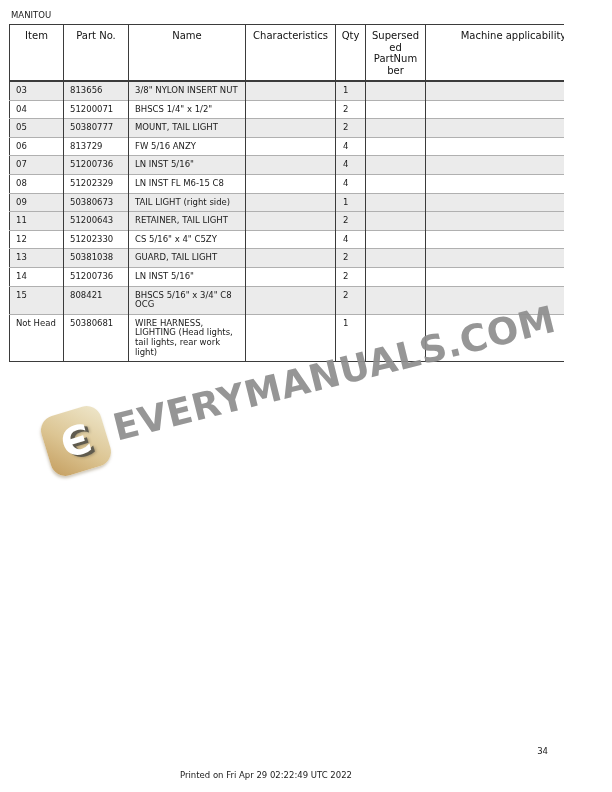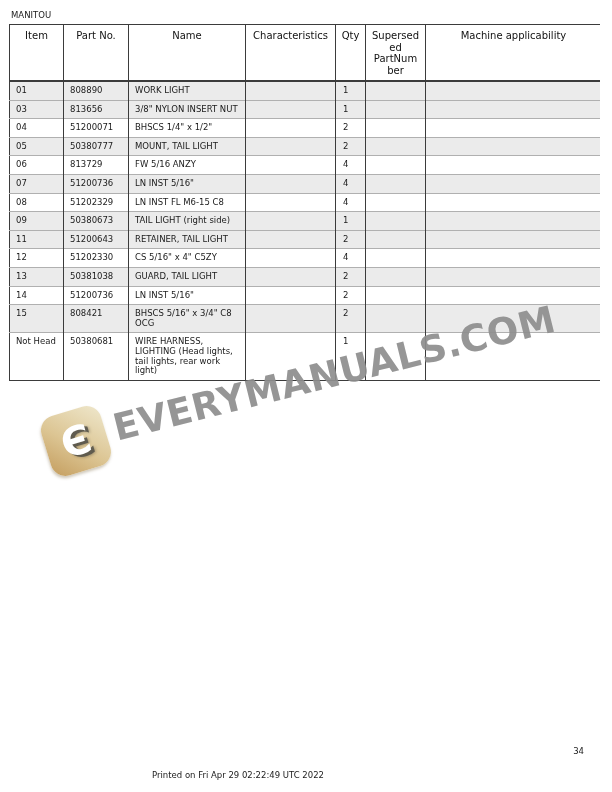--- a/index.html
+++ b/index.html
@@ -1,18 +1,18 @@
 <!DOCTYPE html>
 <html><head>
 <meta charset="utf-8">
 <style>
   html,body{margin:0;padding:0;background:#fff;}
   #page{
     position:relative;width:564px;height:792px;background:#ffffff;overflow:hidden;
-    font-family:"DejaVu Sans",sans-serif;color:#1a1a1a;padding-left:36px;
+    font-family:"DejaVu Sans",sans-serif;color:#1a1a1a;
   }
   .hdr-left{position:absolute;left:11px;top:10px;font-size:8.5px;color:#1a1a1a;}
   .hdr-right{position:absolute;right:12px;top:28px;font-size:14px;color:#1a1a1a;}
 
   table.parts{
     position:absolute;left:9px;top:24px;width:592px;
     border-collapse:collapse;table-layout:fixed;
     border:1.5px solid #3b3b3b;
   }
   table.parts th{
@@ -48,21 +48,21 @@
     border-radius:15px;
     background:linear-gradient(45deg,#c49d5e 0%,#dcc593 45%,#efe8cd 100%);
     transform:rotate(-17deg);
     display:flex;align-items:center;justify-content:center;
     box-shadow:-1px 2px 3px rgba(120,100,60,0.35);
   }
   .logo .glyph{
     font-size:40px;font-weight:bold;color:#ffffff;line-height:40px;
     text-shadow:3px 3px 0 rgba(82,80,72,0.85), 4px 4px 3px rgba(0,0,0,0.25);
   }
-  .footer-printed{position:absolute;left:152px;top:770px;font-size:8.5px;color:#1a1a1a;}
+  .footer-printed{position:absolute;left:180px;top:770px;font-size:8.5px;color:#1a1a1a;}
   .footer-page{position:absolute;right:16px;top:746px;font-size:8.5px;color:#1a1a1a;}
 </style>
 </head>
 <body>
 
 <div id="page">
 
   <div class="hdr-left">MANITOU</div>
   <div class="hdr-right">Rear Lights</div>
 
@@ -85,29 +85,20 @@
         <th>Qty</th>
         <th>Supersed
 ed
 PartNum
 ber</th>
         <th>Machine applicability</th>
       </tr>
     </thead>
     <tbody>
         <tr class="shade">
-          <td class="col-item">01</td>
-          <td class="col-part_no">808890</td>
-          <td class="col-name">WORK LIGHT</td>
-          <td class="col-characteristics"></td>
-          <td class="col-qty">1</td>
-          <td class="col-superseded"></td>
-          <td class="col-machine"></td>
-        </tr>
-        <tr class="shade">
           <td class="col-item">03</td>
           <td class="col-part_no">813656</td>
           <td class="col-name">3/8" NYLON INSERT NUT</td>
           <td class="col-characteristics"></td>
           <td class="col-qty">1</td>
           <td class="col-superseded"></td>
           <td class="col-machine"></td>
         </tr>
         <tr>
           <td class="col-item">04</td>

